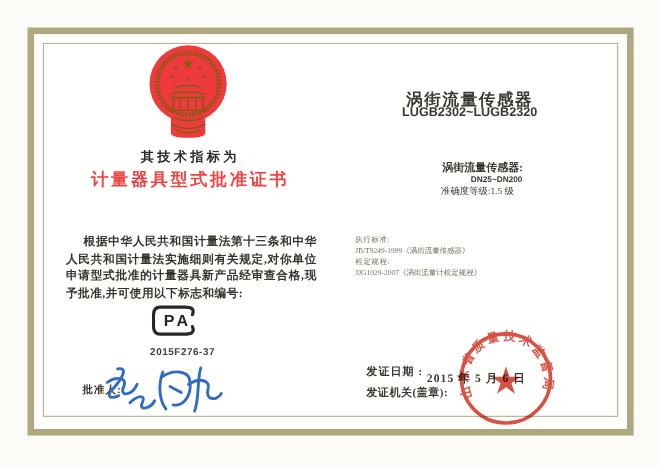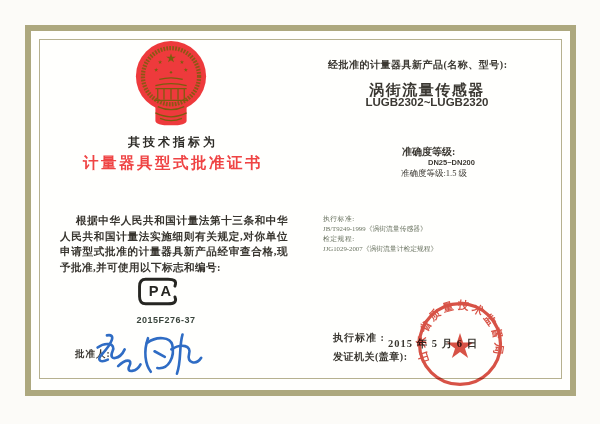--- a/index.html
+++ b/index.html
@@ -92,36 +92,35 @@
       <path d="M6,18 C14,12 26,13 22,22 C17,33 30,31 35,20"></path>
       <path d="M28,38 C36,30 44,30 40,38 C36,46 48,44 52,36"></path>
       <path d="M60,8 C55,22 57,36 63,44"></path>
       <path d="M59,13 C70,5 84,7 86,15 C89,28 82,42 70,40"></path>
       <path d="M67,22 L78,28"></path>
       <path d="M97,4 C93,18 96,32 91,46"></path>
       <path d="M85,20 C96,13 107,16 104,25 C101,35 112,37 117,29"></path>
     </g>
   </svg>
 
-  <div class="abs prod-head b">经批准的计量器具新产品(名称、型号):</div>
   <div class="abs prod-name ctr b">涡街流量传感器</div>
   <div class="abs prod-model ctr b">LUGB2302~LUGB2320</div>
 
-  <div class="abs spec-head b">准确度等级:</div>
+  <div class="abs spec-head b">涡街流量传感器:</div>
   <div class="abs spec-range b">DN25~DN200</div>
   <div class="abs spec-acc">准确度等级:1.5 级</div>
 
   <div class="abs standards">
     <div class="lbl">执行标准:</div>
     <div>JB/T9249-1999《涡街流量传感器》</div>
     <div class="lbl">检定规程:</div>
     <div>JJG1029-2007《涡街流量计检定规程》</div>
   </div>
 
-  <div class="abs issue-date-lbl b">执行标准 :</div>
+  <div class="abs issue-date-lbl b">发证日期 :</div>
   <div class="abs issue-date-val b">2015 年 5 月 6 日</div>
   <div class="abs authority-lbl b">发证机关(盖章):</div>
 
   <svg class="abs seal" viewBox="0 0 100 100">
     <defs>
       <path id="sealArc" d="M16.8,68.4 A38,38 0 1 1 83.2,68.4" fill="none"></path>
       <polygon id="sealStar" points="0,-1 0.225,-0.31 0.95,-0.31 0.36,0.12 0.59,0.81 0,0.38 -0.59,0.81 -0.36,0.12 -0.95,-0.31 -0.225,-0.31"></polygon>
     </defs>
     <circle cx="50" cy="50" r="44" fill="none" stroke="var(--seal-red)" stroke-width="3.5"></circle>
     <use href="#sealStar" transform="translate(50,53) scale(15)" fill="var(--seal-red)"></use>

